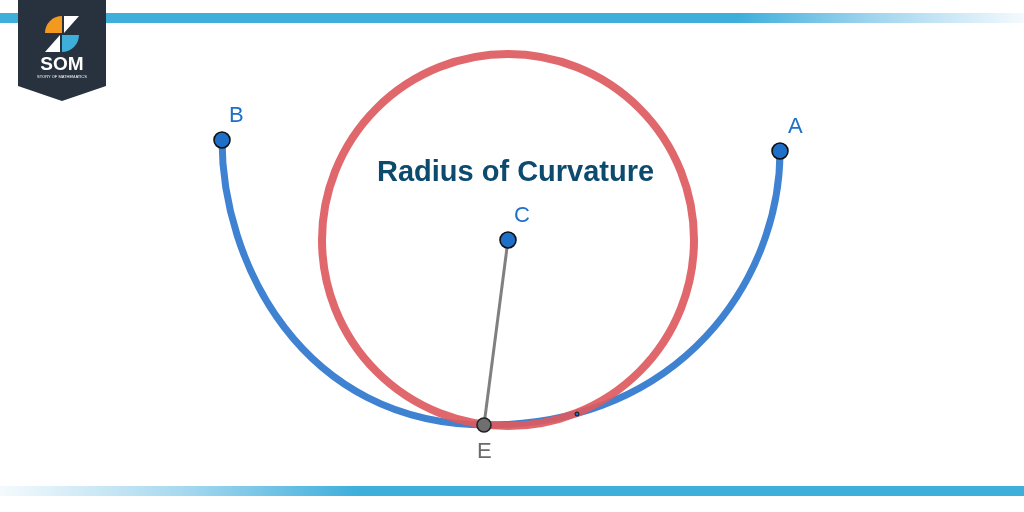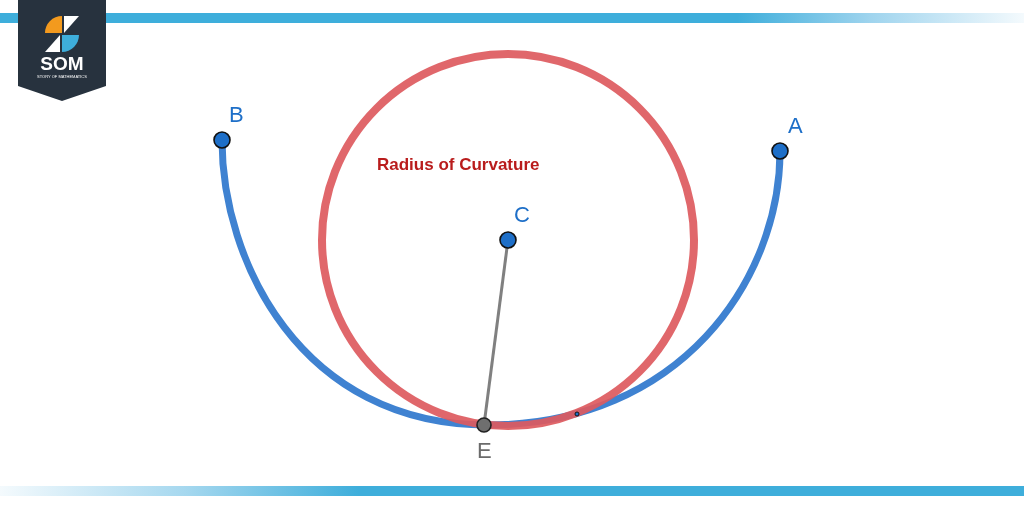--- a/index.html
+++ b/index.html
@@ -5,21 +5,21 @@
   html, body { margin:0; padding:0; }
   body { width:1024px; height:512px; background:#ffffff; position:relative; overflow:hidden; font-family:"Liberation Sans", sans-serif; }
   .bar-top { position:absolute; left:0; top:13px; width:1024px; height:10px;
     background:linear-gradient(to right, #3eaedb 0%, #3eaedb 72%, #9fd4ee 85%, #f4fafd 100%); }
   .bar-bottom { position:absolute; left:0; top:486px; width:1024px; height:10px;
     background:linear-gradient(to right, #f4fafd 0%, #a6d8ef 18%, #3eaedb 35%, #3eaedb 100%); }
   .logo { position:absolute; left:18px; top:0; width:88px; height:102px; }
   svg.diagram { position:absolute; left:0; top:0; }
   .lbl { position:absolute; font-size:22px; color:#1e6fc8; line-height:1; }
   .lbl-e { color:#6b6b6b; }
-  .title { position:absolute; left:377px; top:155px; font-size:17px; font-weight:bold; color:#b91c1c; white-space:nowrap; }
+  .title { position:absolute; left:377px; top:155px; font-size:29px; font-weight:bold; color:#0c4a6e; white-space:nowrap; }
 </style>
 </head>
 <body>
 
 <div class="bar-top"></div>
 <div class="bar-bottom"></div>
 
 <svg class="logo" viewBox="0 0 88 102" width="88" height="102">
   <polygon points="0,0 88,0 88,86 44,101 0,86" fill="#27323e"></polygon>
 

